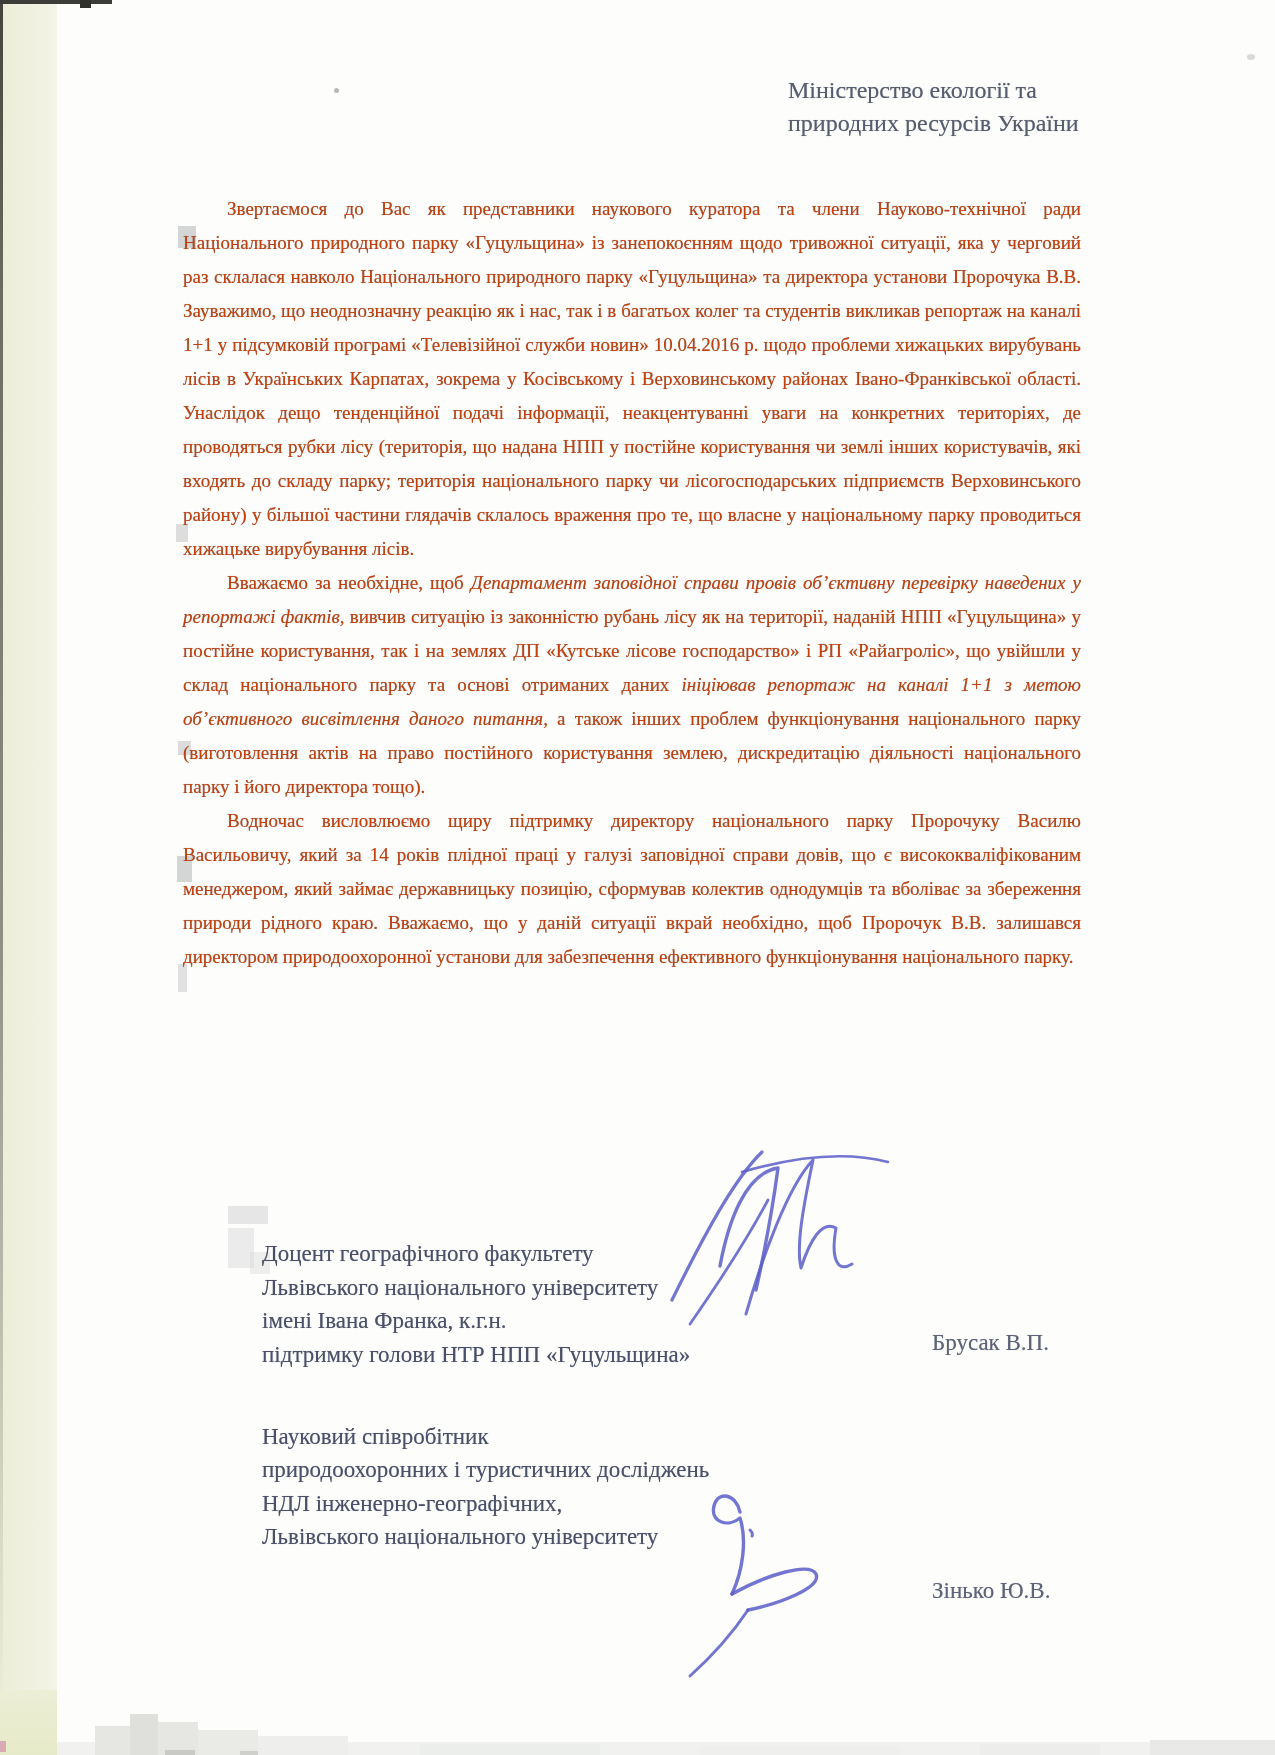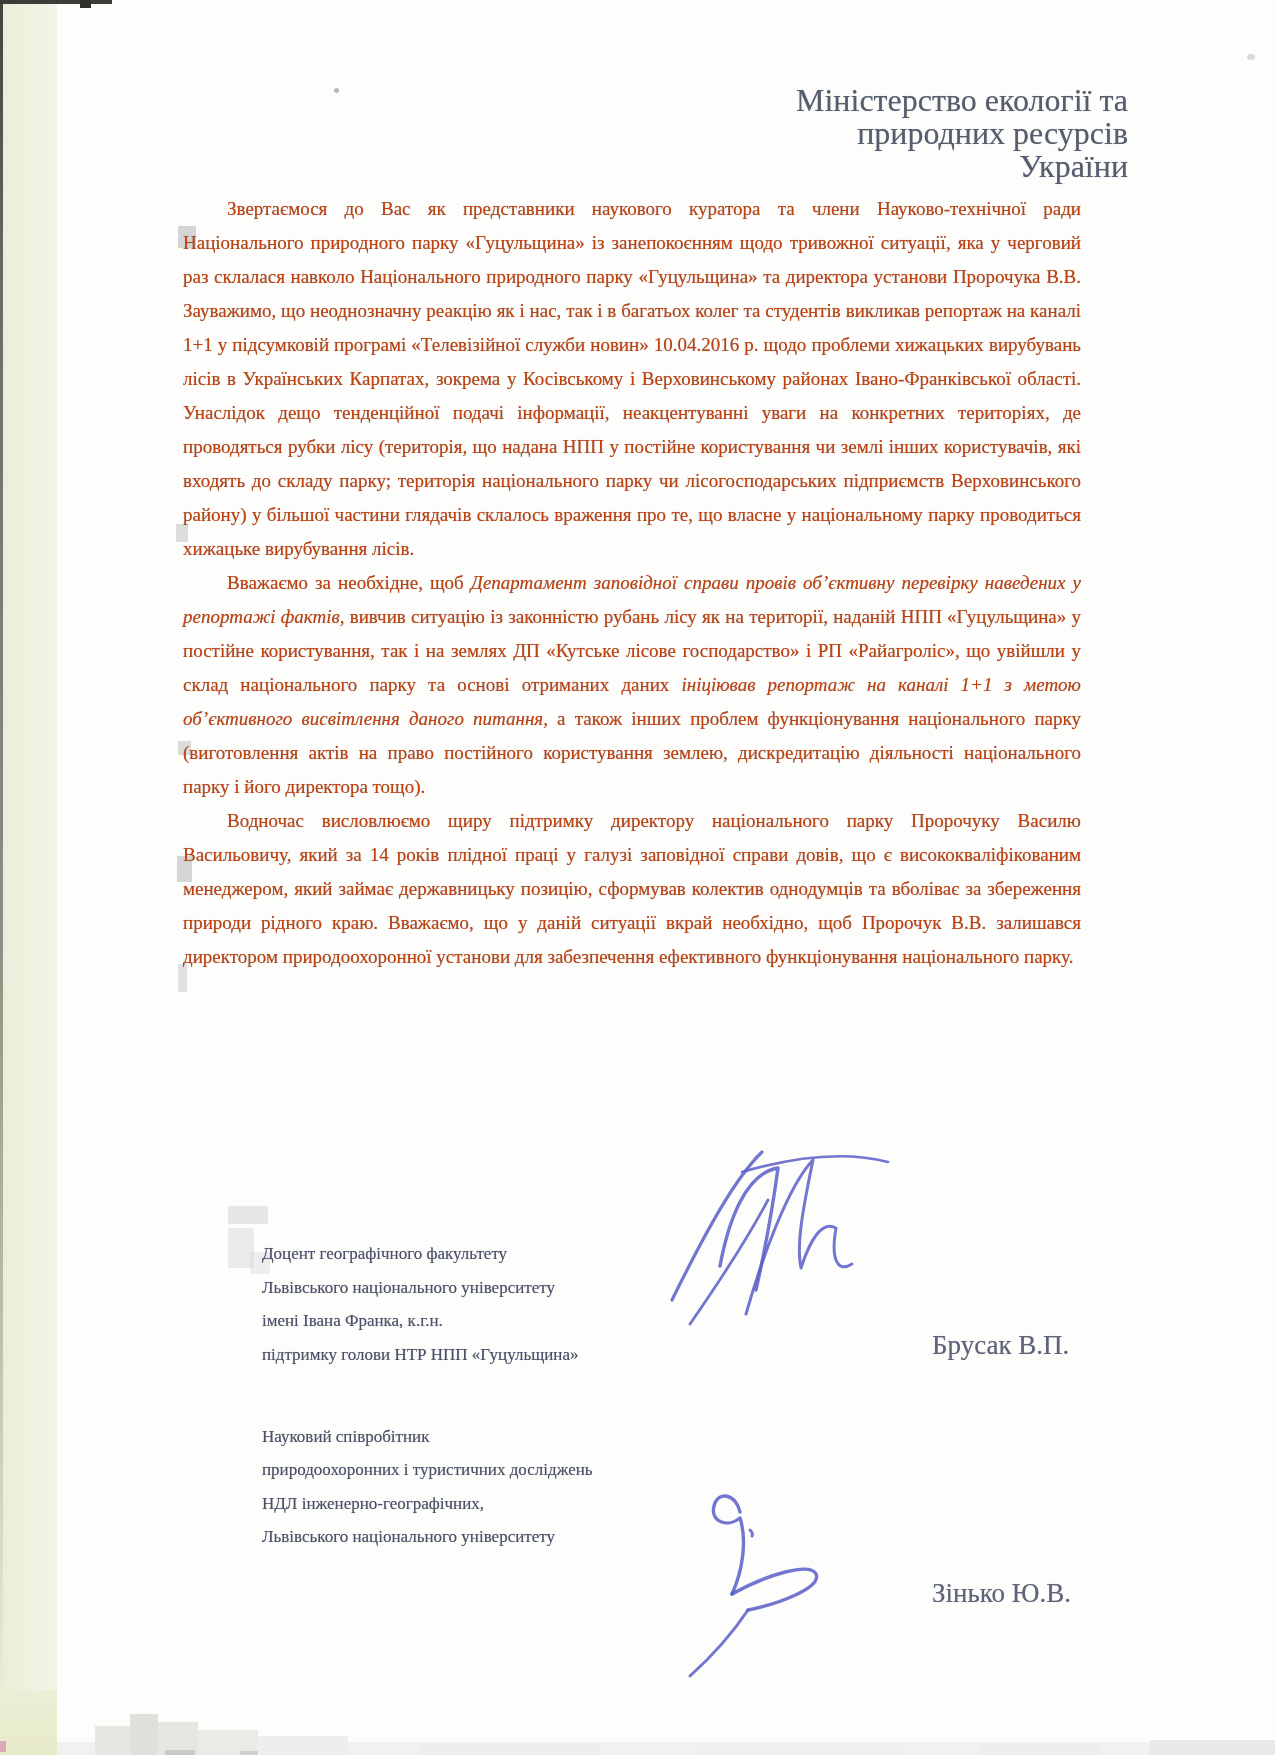--- a/index.html
+++ b/index.html
@@ -14,40 +14,39 @@
   .edge-cream{position:absolute;left:0;top:0;width:57px;height:1755px;
     background:linear-gradient(to right,#ecedd8,#f4f4e7);}
   .edge-darkline{position:absolute;left:0;top:0;width:3px;height:1700px;
     background:linear-gradient(to bottom,#44443c 0%,#6d6d63 18%,#8e8e84 55%,rgba(150,150,140,0) 100%);}
   .top-strip{position:absolute;left:0;top:0;width:112px;height:4px;background:#3c3c38;}
   .top-speck{position:absolute;left:80px;top:0;width:11px;height:8px;background:#2f2f2b;}
   .dust{position:absolute;border-radius:50%;}
   .noise{position:absolute;}
   
   .recipient{
-    position:absolute;left:788px;top:84px;width:340px;
-    font-size:32px;line-height:33px;color:#565d6e;
+    position:absolute;left:788px;top:74px;width:340px;
+    font-size:24px;line-height:33px;color:#565d6e;
     text-shadow:0 0 0.8px rgba(86,93,110,0.55);
-    text-align:right;
   }
   .body-text{
     position:absolute;left:183px;top:192px;width:898px;
     font-size:19px;line-height:34px;color:#c2410c;
     text-align:justify;
     text-shadow:0 0 0.8px rgba(74,80,104,0.55);
   }
   .body-text p{margin:0;text-indent:44px;}
   .sig-block{
     position:absolute;left:262px;
-    font-size:17px;line-height:33.5px;color:#4a5068;
+    font-size:23px;line-height:33.5px;color:#4a5068;
     text-shadow:0 0 0.8px rgba(74,80,104,0.5);
   }
   .sig-name{
     position:absolute;left:932px;
-    font-size:27px;color:#5d6378;
+    font-size:23px;color:#5d6378;
     text-shadow:0 0 0.8px rgba(93,99,120,0.5);
   }
   .sig-svg{position:absolute;}
   .sig-svg path{fill:none;stroke:#5a5ec9;stroke-linecap:round;stroke-linejoin:round;opacity:0.85;}
   
   .bb{position:absolute;}
 </style>
 </head>
 <body>
 

